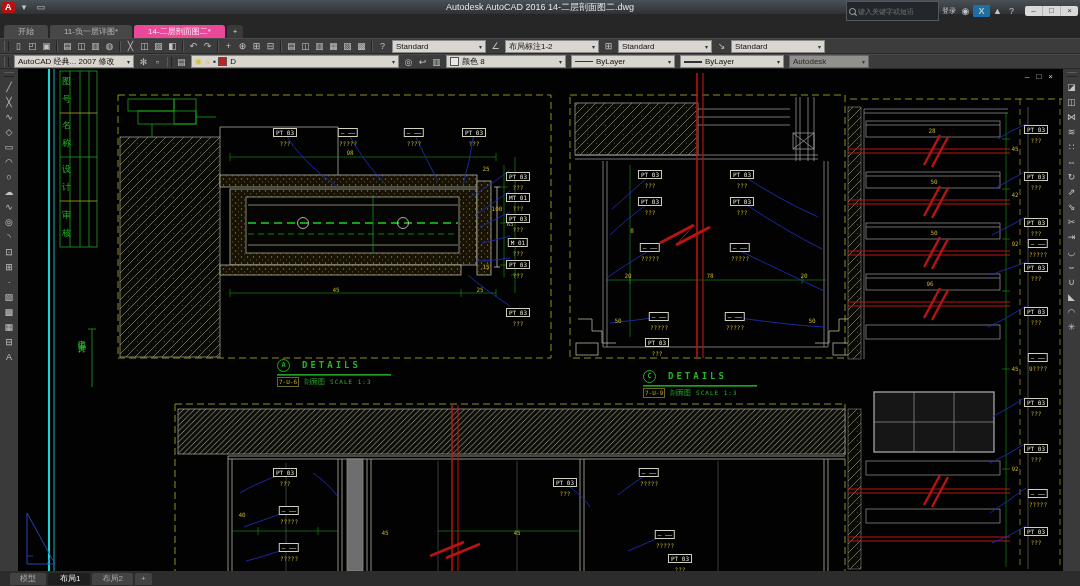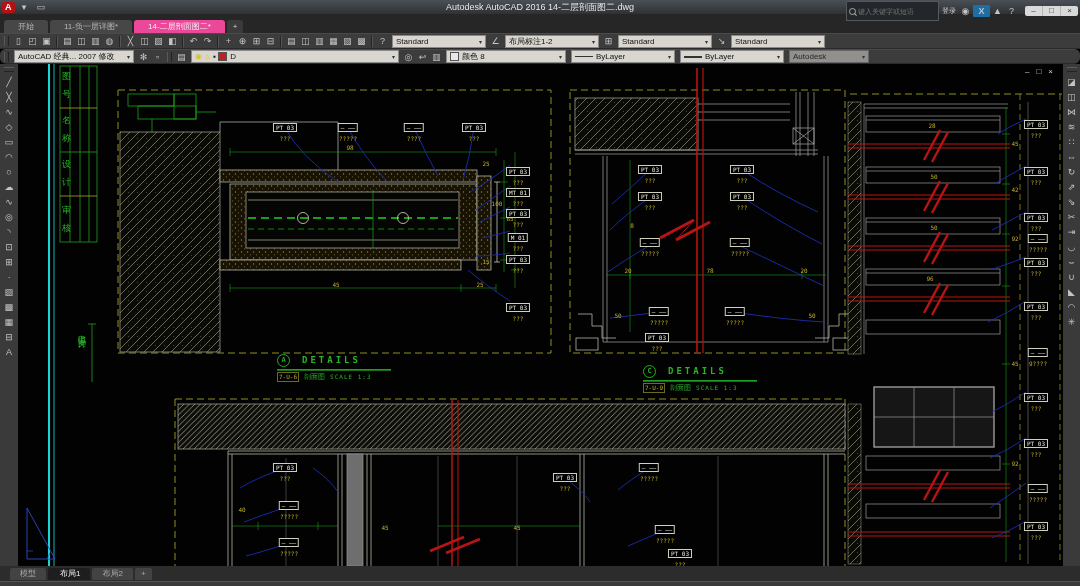--- a/index.html
+++ b/index.html
@@ -17,28 +17,28 @@
   .mag::after{content:"";position:absolute;width:3px;height:1px;background:#aaa;transform:rotate(45deg);left:4px;top:5px;}
   .searchbox{background:transparent;border:0;outline:0;color:#bbb;font-size:7px;width:78px;height:9px;padding:0;}
   .tr-cluster .icon{color:#d5d5d5;font-size:8px;line-height:10px;}
   .tr-cluster .blue-box{background:#1c6ea4;color:#fff;font:bold 7px/9px "Liberation Sans",sans-serif;padding:0 2px;border-radius:1px;}
   .signin{color:#cfcfcf;font-size:7px;}
   .winbtns{display:flex;background:#d9d9d9;border-radius:2px;margin-left:4px;}
   .winbtns .icon{color:#333;font-size:8px;line-height:10px;width:17px;text-align:center;border-right:1px solid #b5b5b5;}
   .winbtns .icon:last-child{border-right:0;}
 
   
-  .filetabs{height:19px;background:#262626;display:flex;align-items:flex-end;padding-left:4px;gap:2px;}
+  .filetabs{height:24px;background:#262626;display:flex;align-items:flex-end;padding-left:4px;gap:2px;}
   .ftab{background:#474747;color:#b9b9b9;font-size:8px;line-height:13px;padding:0 14px;border-radius:3px 3px 0 0;white-space:nowrap;}
   .ftab.active{background:#ec4899;color:#f0f0f0;}
   .ftab.plus{padding:0 6px;background:#3a3a3a;color:#cfcfcf;}
 
   
   .tb{height:16px;background:#3c3c3c;border-top:1px solid #4a4a4a;border-bottom:1px solid #2a2a2a;display:flex;align-items:center;gap:1px;padding-left:2px;box-sizing:border-box;}
-  .tb2{height:15px;border-radius:6px;}
+  .tb2{height:15px;}
   .grip{width:3px;height:10px;border-left:1px solid #5a5a5a;border-right:1px solid #222;margin:0 2px;}
   .iconrow{display:flex;align-items:center;gap:1px;}
   .iconrow .icon{width:13px;height:12px;color:#c4c4c4;font-size:9px;line-height:12px;text-align:center;}
   .iconrow .sep{width:1px;height:11px;background:#242424;border-right:1px solid #555;margin:0 2px;}
   .dd{display:flex;align-items:center;background:#d9d6cf;border:1px solid #8a8a8a;height:11px;font-size:8px;color:#111;padding:0 3px;position:relative;margin:0 2px;white-space:nowrap;}
   .dd::after{content:"▾";font-size:6px;color:#333;margin-left:auto;padding-left:4px;}
   .dd b{font-weight:normal;overflow:hidden;}
   .w86{width:86px;} .wsdd{width:112px;} .layerdd{width:200px;} .colordd{width:112px;} .ltdd{width:96px;} .lwdd{width:96px;} .psdd{width:72px;opacity:.55;}
   .lgl{font-style:normal;font-size:8px;margin-right:2px;}
   .lgl.bulb{color:#d8c22a;} .lgl.sun{color:#d8c22a;}

